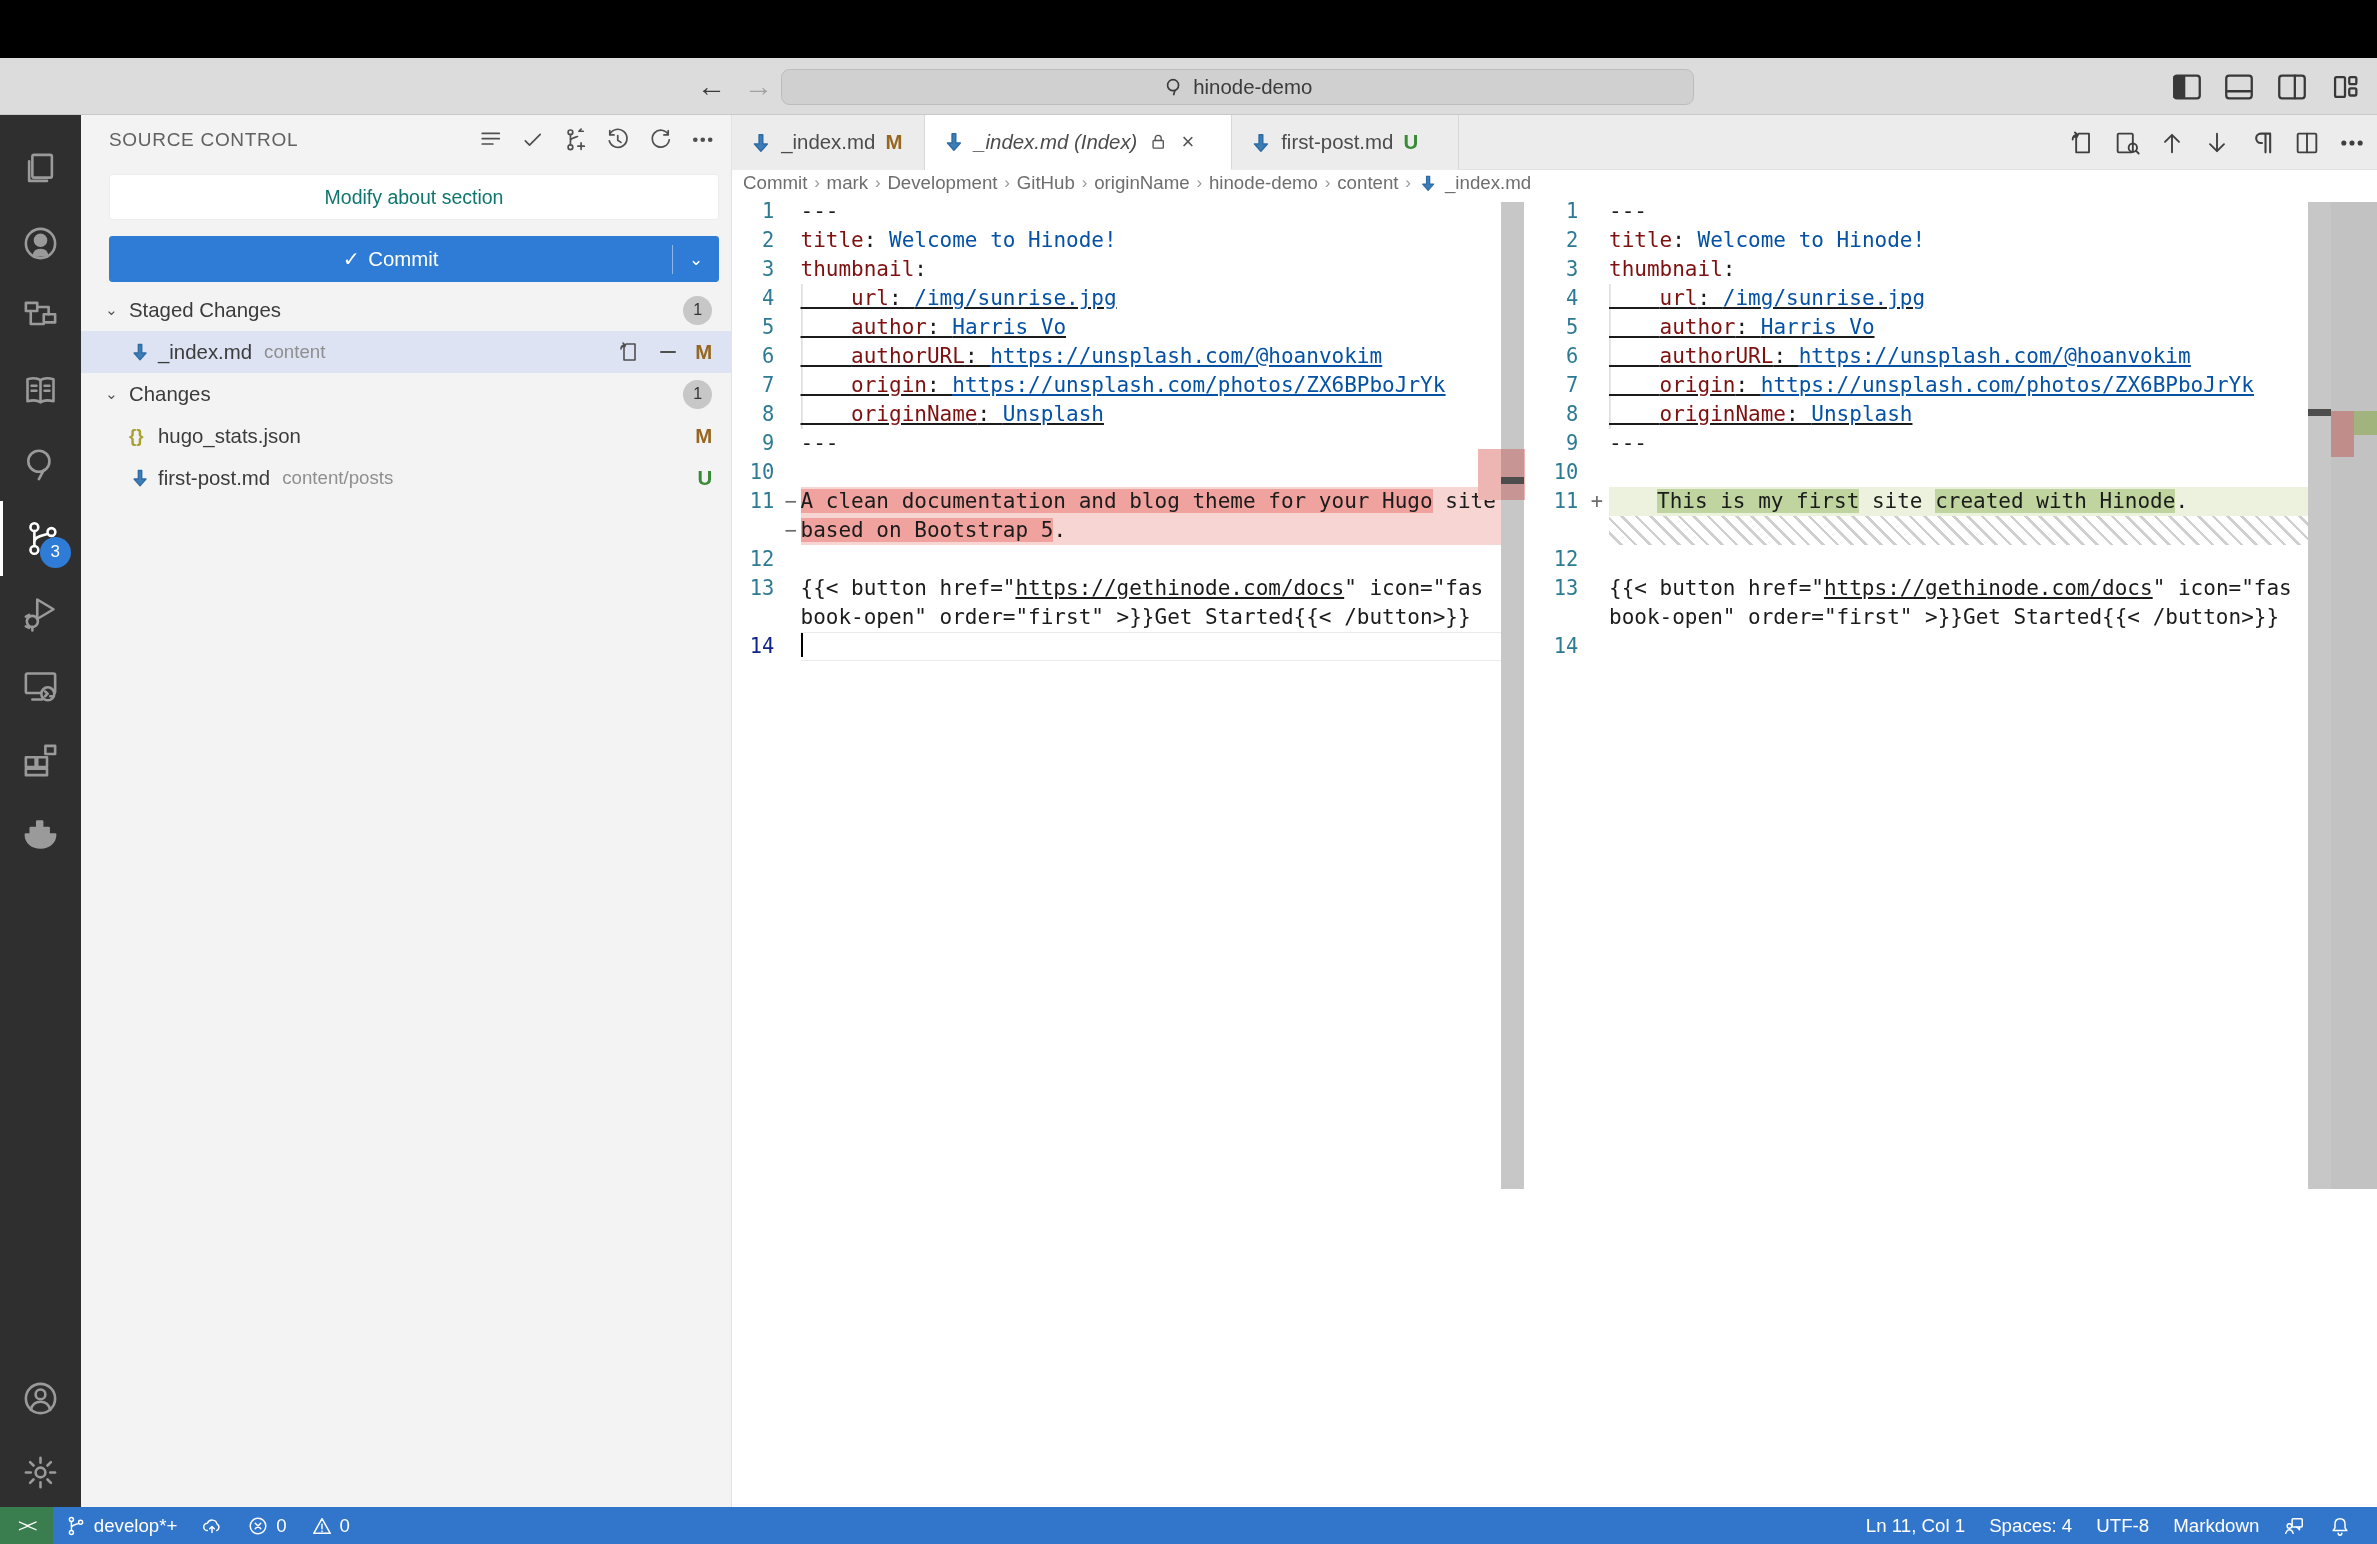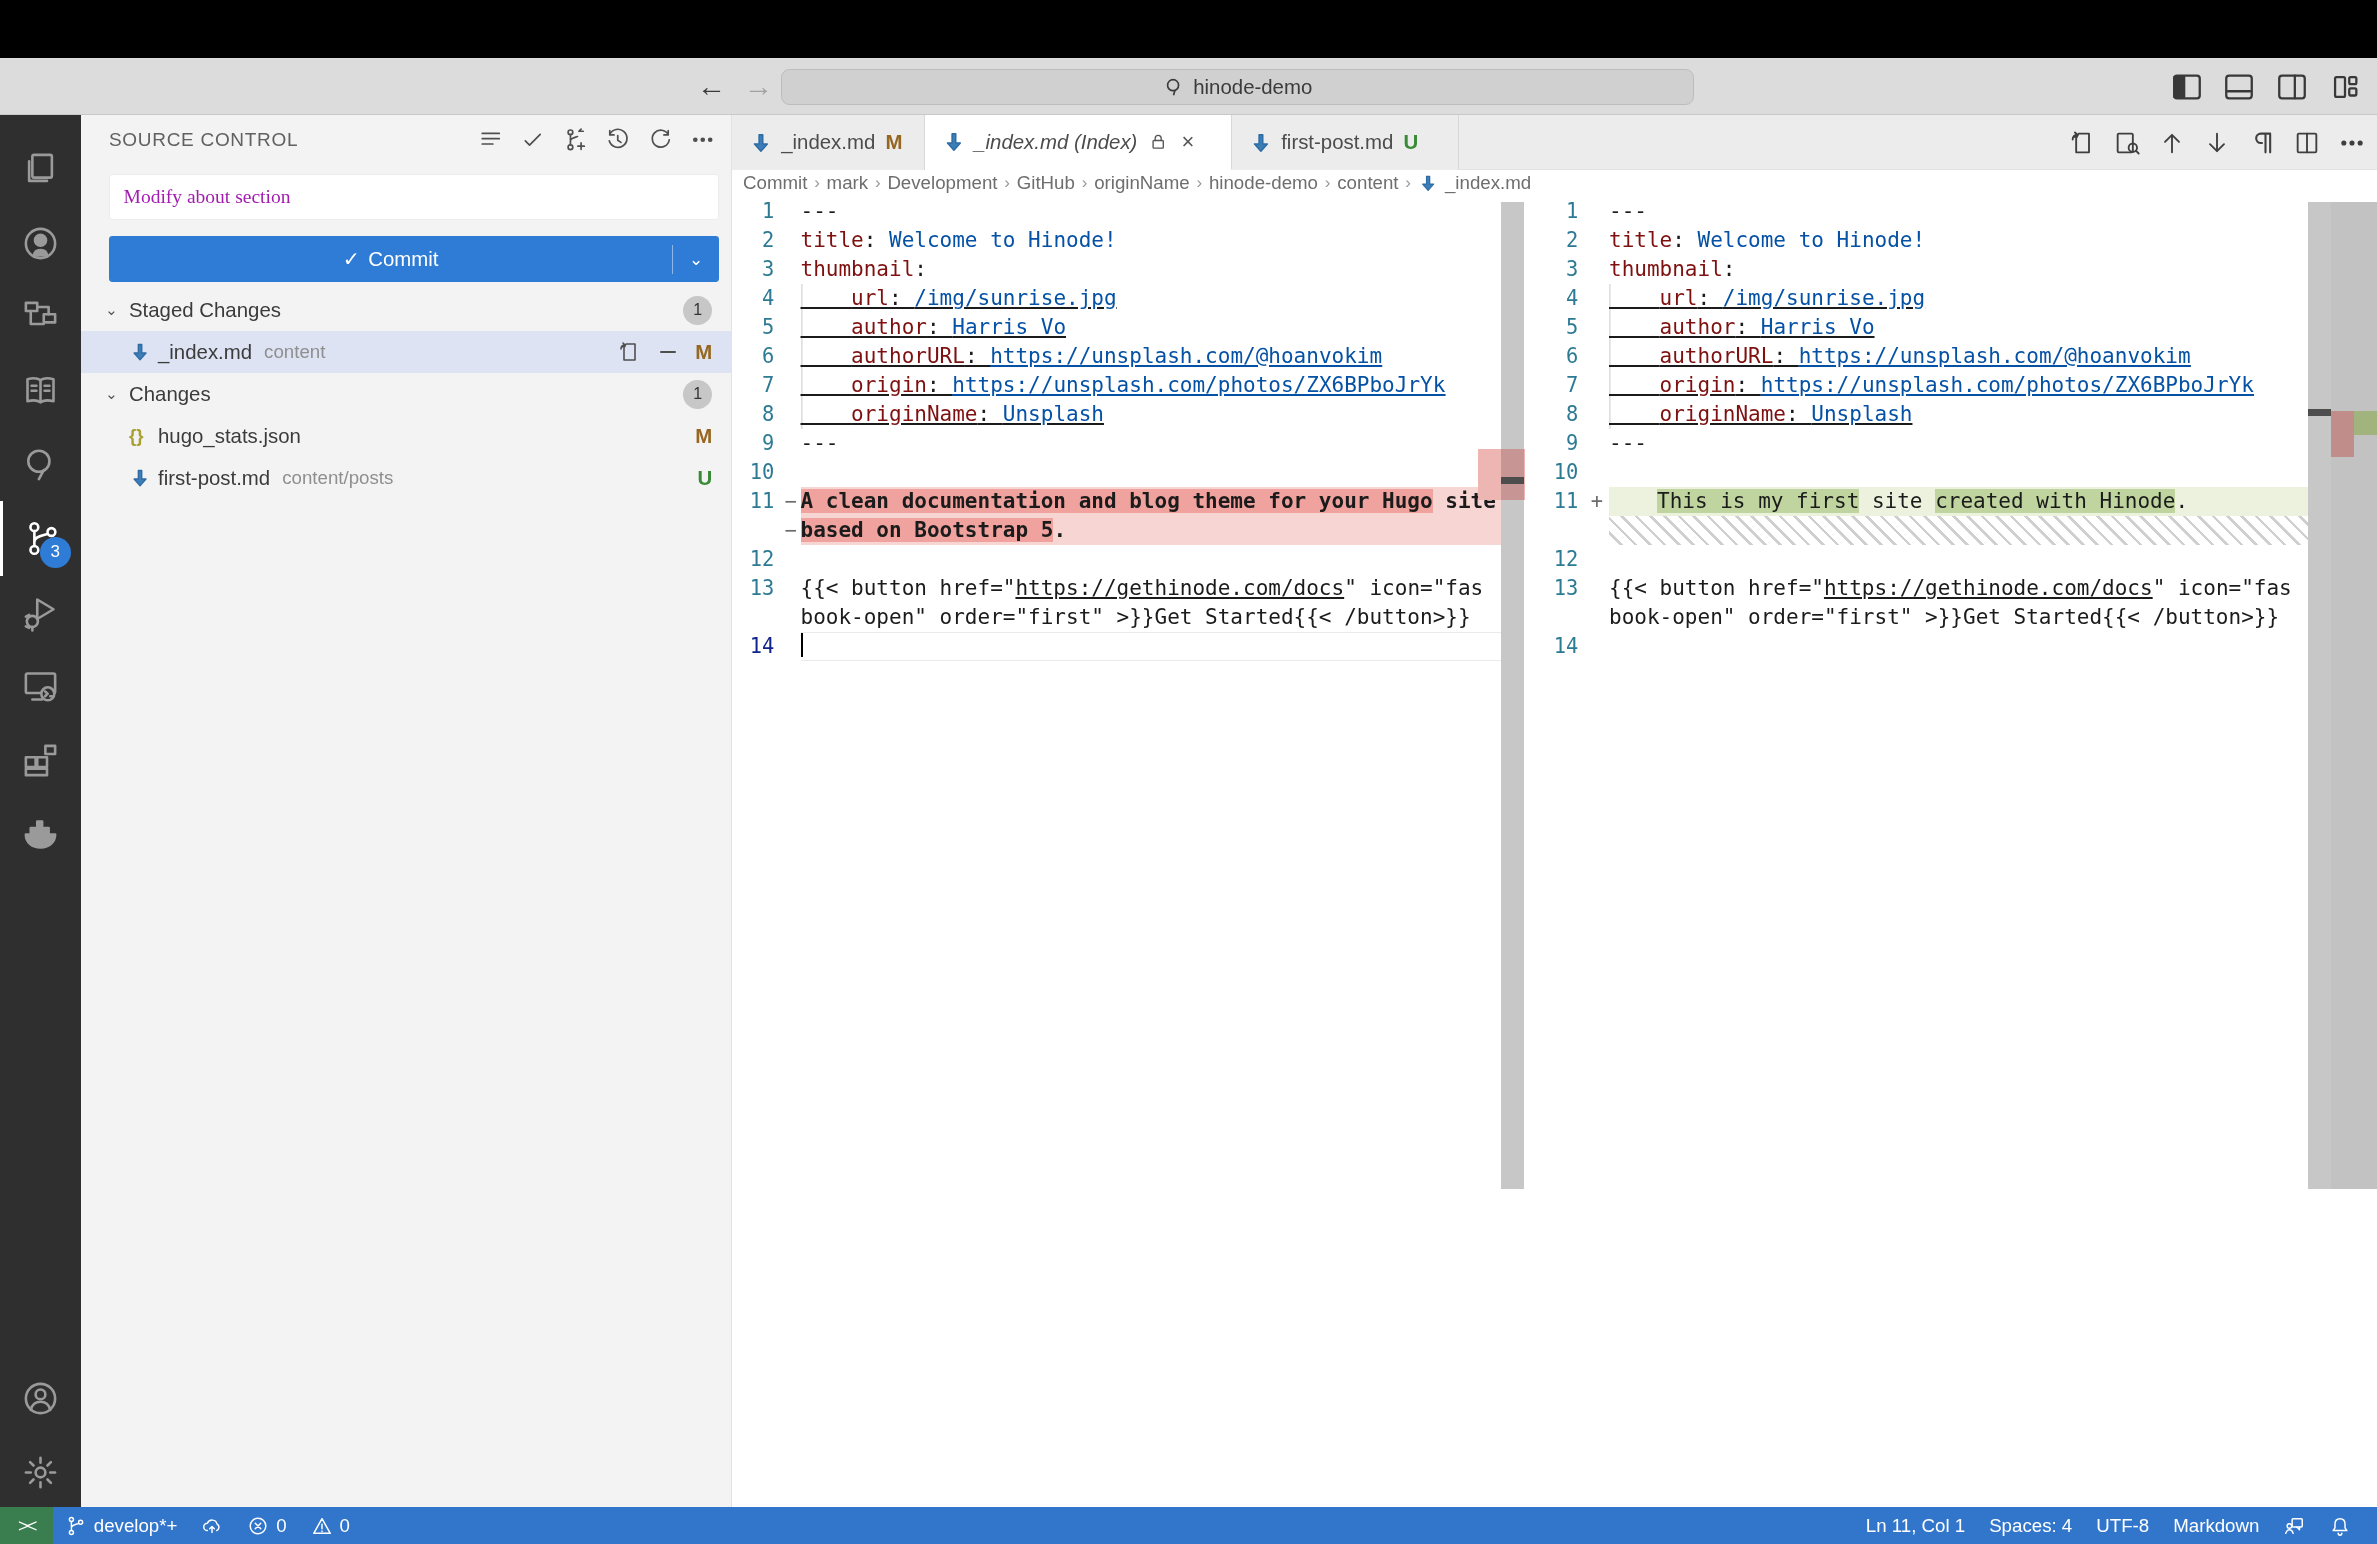--- a/index.html
+++ b/index.html
@@ -34,21 +34,21 @@
   .sidebar { position:absolute; left:81px; top:0; width:651px; height:1393px;
     background:#f3f3f3; border-right:0.8px solid #e2e2e2; }
   .scm-header { position:absolute; left:0; top:0; width:100%; height:49px;
     display:flex; align-items:center; padding:0 15.3px 0 28px; }
   .scm-title { font-size:19px; letter-spacing:0.7px; color:#616161; flex:1; }
   .scm-actions { display:flex; gap:17px; }
   .scm-actions .icon { width:25.5px; height:25.5px; color:#4f4f4f; font-size:23px;
     line-height:25.5px; text-align:center; }
   .scm-input { position:absolute; left:28px; top:59px; width:610px; height:46px;
     background:#fff; border:0.8px solid #ececec; border-radius:3.4px; font-size:19.5px;
-    color:#a21caf; padding:0 13.6px; font-family:Liberation Serif, serif; }
+    color:#0f766e; padding:0 13.6px; font-family:Liberation Sans, sans-serif;text-align:center; }
   .commit-btn { position:absolute; left:28px; top:121px; width:610px; height:46px;
     background:#2f7cd6; border-radius:3.4px; color:#fff; display:flex; align-items:center; }
   .commit-main { flex:1; display:flex; align-items:center; justify-content:center;
     gap:8.5px; font-size:20.4px; }
   .commit-sep { width:0.8px; height:29px; background:rgba(255,255,255,.45); }
   .commit-drop { width:46px; text-align:center; font-size:17px; }
   .tree { position:absolute; left:0; top:174px; width:100%; }
   .tree-row { position:relative; height:42px; display:flex; align-items:center;
     padding-left:24px; font-size:20.4px; color:#3b3b3b; }
   .tree-row.selected { background:#dde3f3; }
@@ -92,21 +92,21 @@
   .pane-right { left:796px; width:849px; }
   .crow { display:flex; height:29px; line-height:29px;
     font-family:"DejaVu Sans Mono", monospace; font-size:21px; white-space:pre; }
   .lnum { width:49px; text-align:right; padding-right:6.8px; color:#2d7a94; font-size:20.4px; }
   .pane-right .lnum { width:57px; }
   .lnum.act { color:#10248c; }
   .lmark { width:19.5px; text-align:center; color:#6b6b6b; font-size:20.4px; }
   .pane-right .lmark { width:24px; }
   .ccontent { flex:1; color:#1b1b1b; position:relative; }
   .ccontent.guide { box-shadow:inset 1.7px 0 0 #e0e0e0;text-decoration:underline; }
-  .bg-del { background:#f7d5d2;font-weight:bold; }
+  .bg-del { background:#f7d5d2; }
   .bg-ins { background:#ecf2de;padding-left:48px; }
   .bg-hatch { background:repeating-linear-gradient(45deg,#fff 0 7.6px,#cfcfcf 7.6px 10.2px); }
   .cur-line { box-shadow:inset 0 0.8px 0 #e4e4e4, inset 0 -0.8px 0 #e4e4e4; }
   .tok-k { color:#7e1010; }
   .tok-v { color:#0451a5; }
   .tok-l { color:#0451a5; text-decoration:underline; }
   .tok-pl { color:#1b1b1b; text-decoration:underline;margin-top:24px; }
   .seg-del { background:#efa29e; }
   .seg-ins { background:#bfd49e; }
   .caret { display:inline-block; width:2.5px; height:24px; background:#000;

